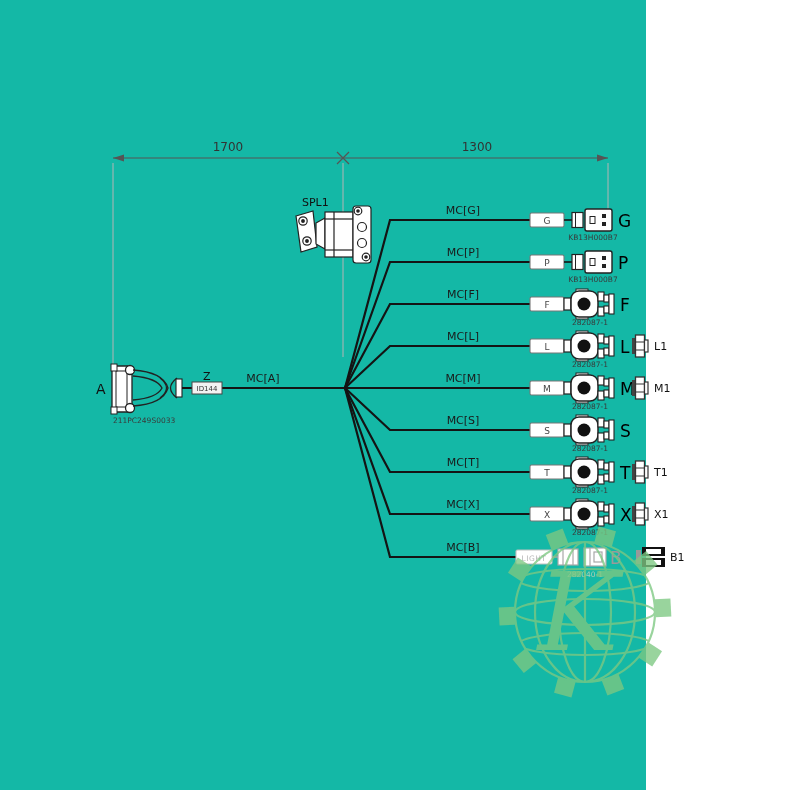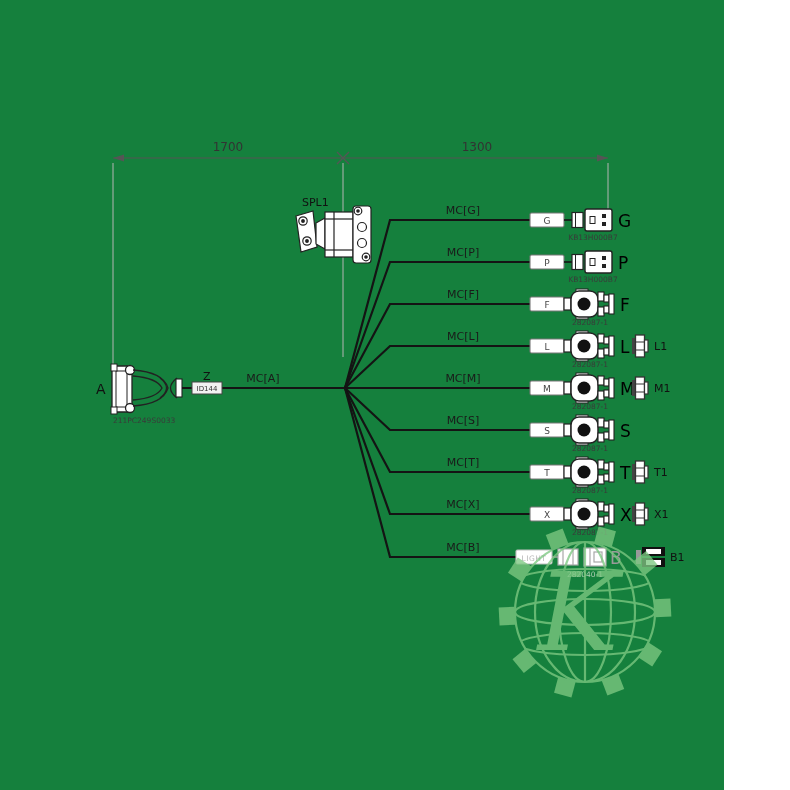--- a/index.html
+++ b/index.html
@@ -1,16 +1,16 @@
 <!DOCTYPE html>
 <html style="--wm-color: #7dc882;"><head>
 <meta charset="utf-8">
 <style>
   html,body{margin:0;padding:0;background:#fff;}
-  .canvas{width:724px;height:790px;position:relative;background:#15803d;font-family:"DejaVu Sans",sans-serif;}
+  .canvas{width:646px;height:790px;position:relative;background:#14b8a6;font-family:"DejaVu Sans",sans-serif;}
   svg text{font-family:"DejaVu Sans",sans-serif;}
   .dim-text{font-size:12px;fill:#333;}
   .mc-label{font-size:11px;fill:#1a1a1a;}
   .tag-text{font-size:9px;fill:#444;}
   .tag-text-faded{font-size:7.5px;fill:#b5b5b5;letter-spacing:.5px;}
   .big-letter{font-size:17px;fill:#000;}
   .big-letter-faded{font-size:17px;fill:#9a9a9a;}
   .part-text{font-size:7.5px;fill:#3a3a3a;}
   .part-text-faded{font-size:7.5px;fill:#b0cdb4;}
   .sec-label{font-size:11px;fill:#111;}

